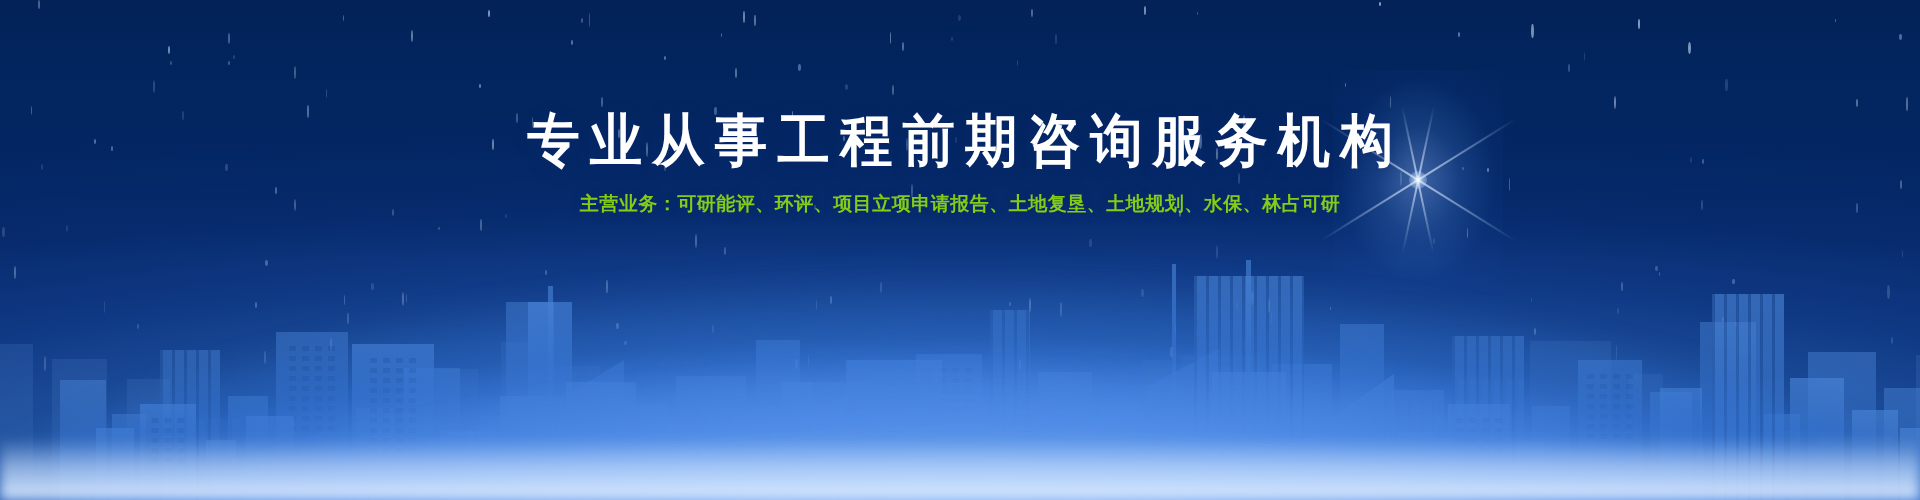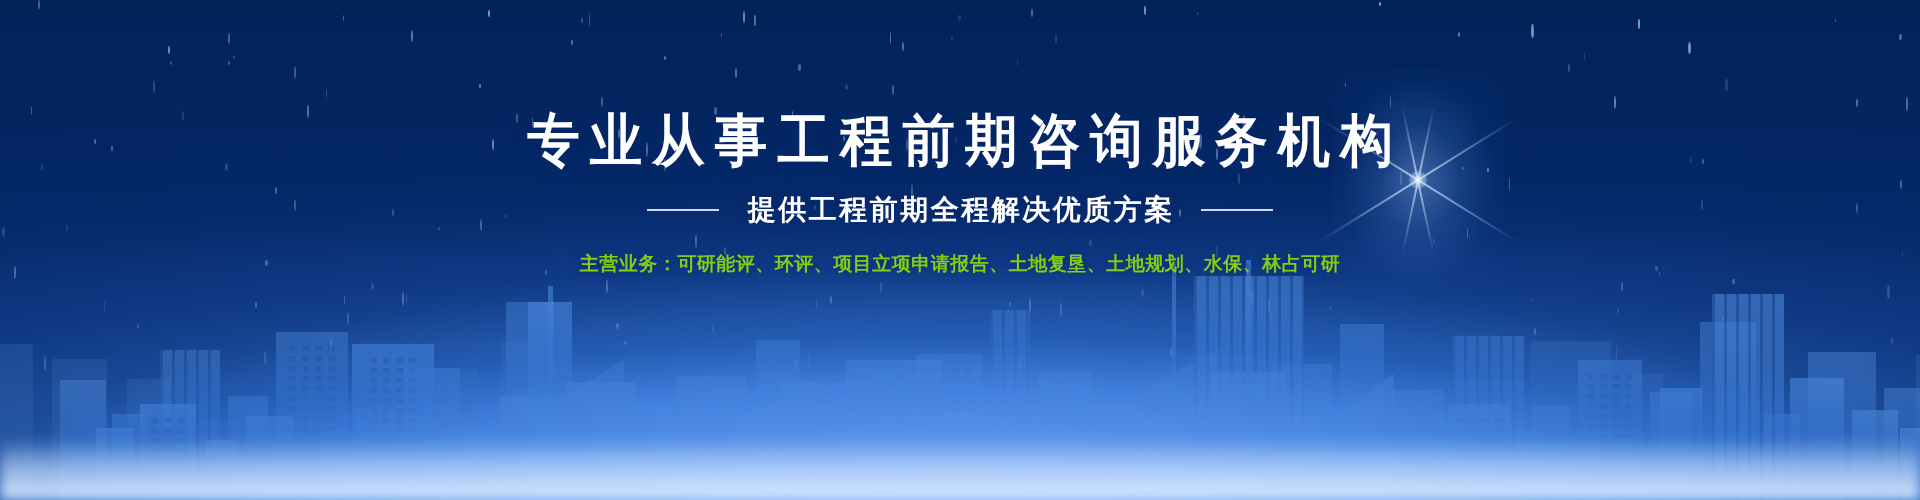--- a/index.html
+++ b/index.html
@@ -591,21 +591,16 @@
       <div class="bld" style="left: 1246px; width: 5px; height: 240px;"></div>
       <div class="bld" style="left: 1172px; width: 4px; height: 236px;"></div>
     </div>
 
   <div class="horizon"></div>
   <div class="horizon2"></div>
   <div class="baseglow"></div>
 
   <div class="content">
     <h1 class="title">专业从事工程前期咨询服务机构</h1>
-    <div class="sub-row">
-      <span class="rule"></span>
-      <span class="subtitle">提供工程前期全程解决优质方案</span>
-      <span class="rule"></span>
-    </div>
     <div class="biz">主营业务：可研能评、环评、项目立项申请报告、土地复垦、土地规划、水保、林占可研</div>
   </div>
 
 </div>
 
 </body></html>

